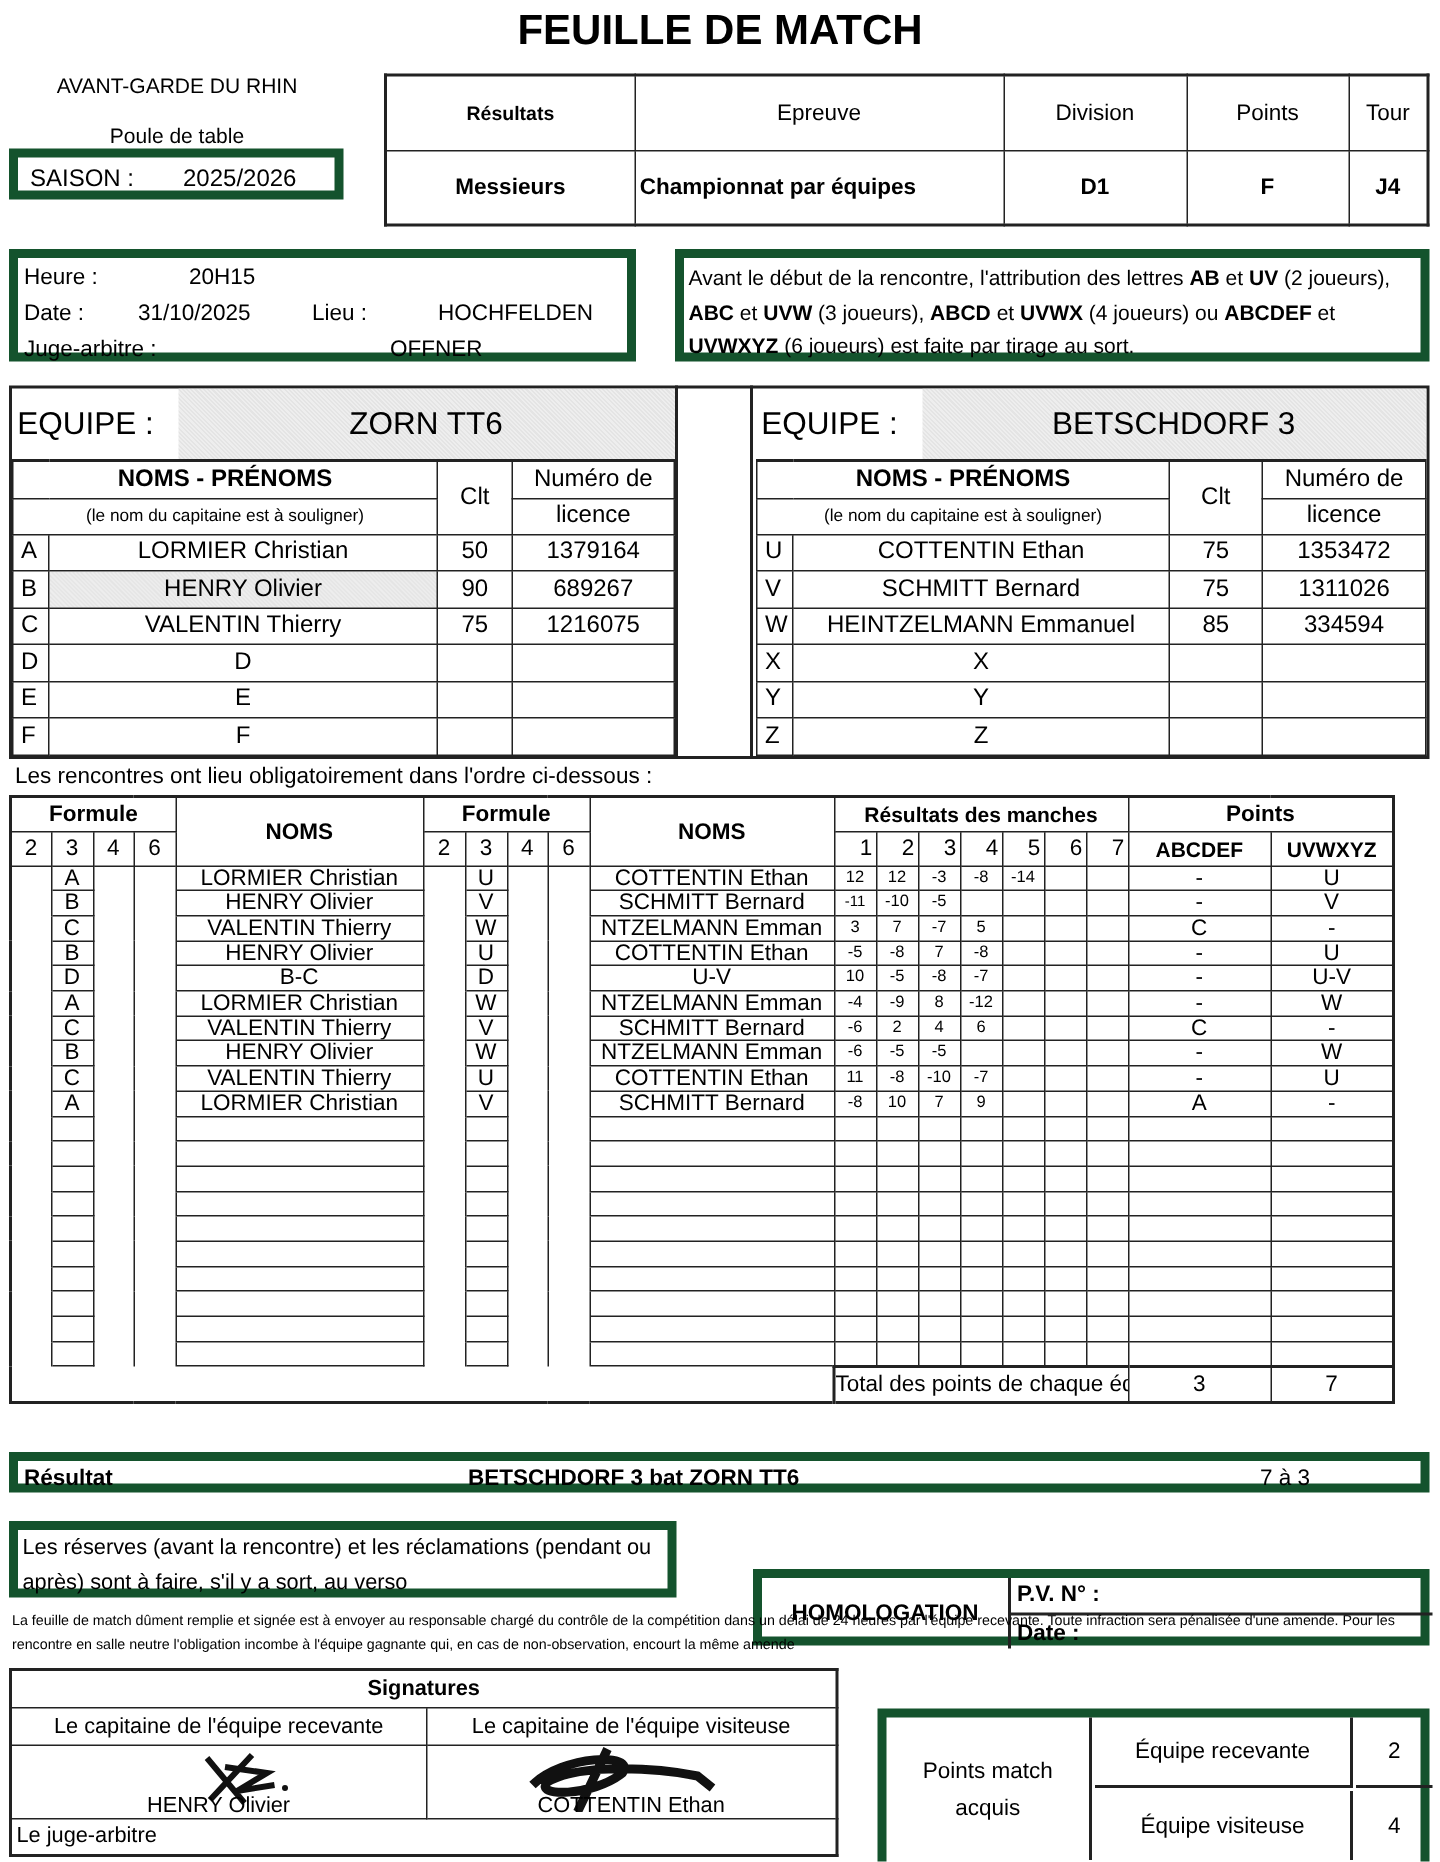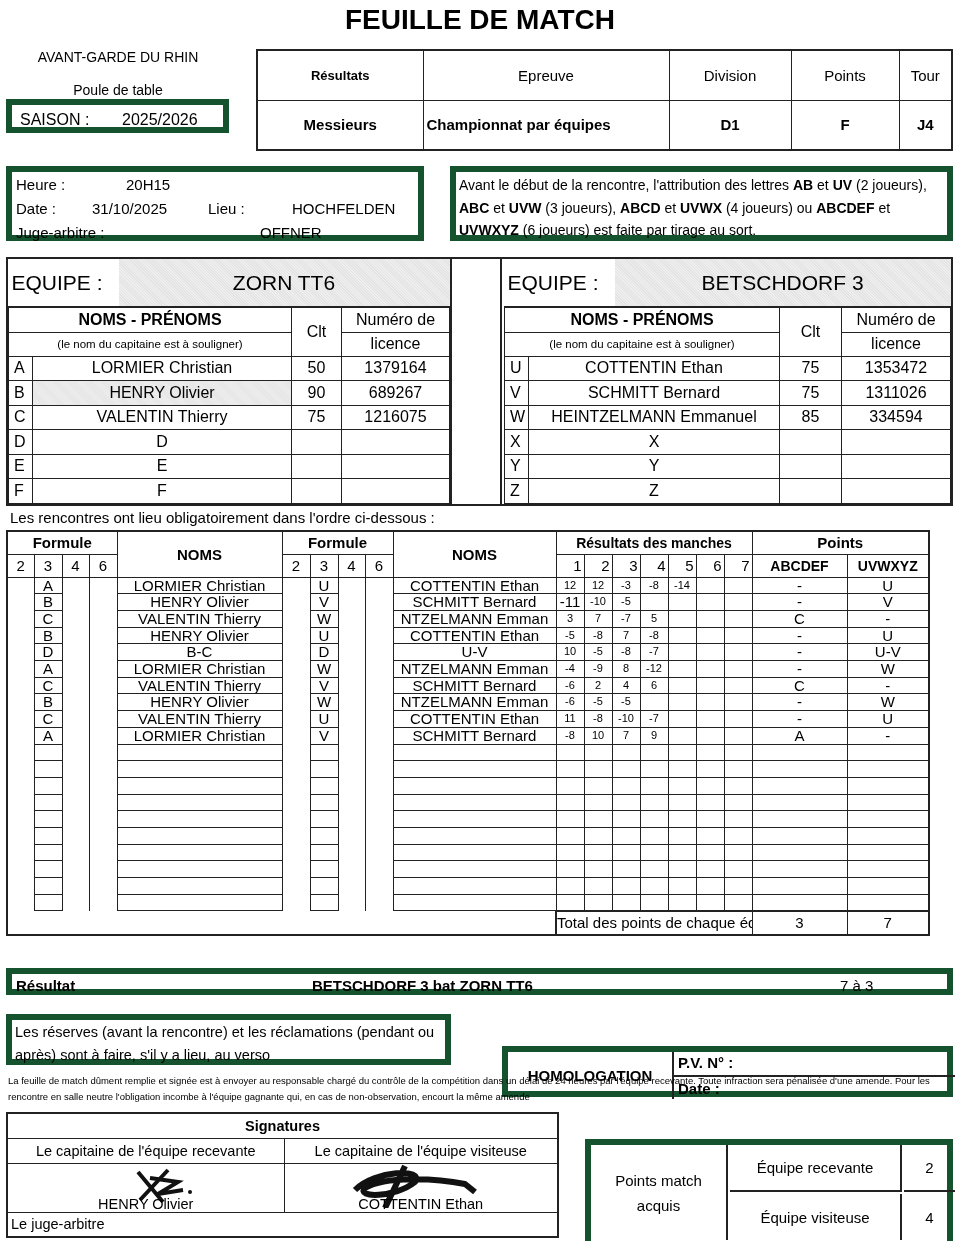--- a/index.html
+++ b/index.html
@@ -250,21 +250,21 @@
           <td style="border-top:none;border-bottom:none"></td>
           <td>B</td>
           <td style="border-top:none;border-bottom:none"></td>
           <td style="border-top:none;border-bottom:none"></td>
           <td>HENRY Olivier</td>
           <td style="border-top:none;border-bottom:none"></td>
           <td>V</td>
           <td style="border-top:none;border-bottom:none"></td>
           <td style="border-top:none;border-bottom:none"></td>
           <td style="text-overflow:clip">SCHMITT Bernard</td>
-          <td style="font-size:15px">-11</td>
+          <td style="font-size:10px">-11</td>
           <td style="font-size:11px">-10</td>
           <td style="font-size:11px">-5</td>
           <td style="font-size:11px"></td>
           <td style="font-size:11px"></td>
           <td style="font-size:11px"></td>
           <td style="font-size:11px"></td>
           <td>-</td>
           <td>V</td>
         </tr>
         <tr style="height:16.7px;line-height:15.7px;font-size:15px">
@@ -654,21 +654,21 @@
       </tbody>
     </table>
   </div>
 
 <div class="abs b" style="left:6px;top:968px;width:947px;height:27px;font-size:15px">
  <span class="abs bold" style="left:4px;top:3px">Résultat</span>
  <span class="abs bold" style="left:300px;top:3px">BETSCHDORF 3 bat ZORN TT6</span>
  <span class="abs" style="left:828px;top:3px">7 à 3</span>
 </div>
 
-<div class="abs b" style="left:6px;top:1014px;width:445px;height:51px;font-size:14.5px;line-height:23px;padding:1px 3px">Les réserves (avant la rencontre) et les réclamations (pendant ou après) sont à faire, s'il y a lieu, au verso</div>
+<div class="abs b" style="left:6px;top:1014px;width:445px;height:51px;font-size:14.5px;line-height:23px;padding:1px 3px">Les réserves (avant la rencontre) et les réclamations (pendant ou après) sont à faire, s'il y a sort, au verso</div>
 
 <div class="abs b" style="left:502px;top:1046px;width:451px;height:51px">
  <div class="abs c bold" style="left:0;top:0;width:166px;height:47px;border-right:2px solid #222;font-size:15px">HOMOLOGATION</div>
  <div class="abs bold" style="left:170px;top:2px;font-size:15px">P.V. N° :</div>
  <div class="abs" style="left:166px;top:23px;width:281px;border-top:2px solid #222"></div>
  <div class="abs bold" style="left:170px;top:28px;font-size:15px">Date :</div>
 </div>
 
 <div class="abs" style="left:8px;top:1073px;width:940px;font-size:9.5px;line-height:16px">La feuille de match dûment remplie et signée est à envoyer au responsable chargé du contrôle de la compétition dans un délai de 24 heures par l'équipe recevante. Toute infraction sera pénalisée d'une amende. Pour les rencontre en salle neutre l'obligation incombe à l'équipe gagnante qui, en cas de non-observation, encourt la même amende</div>
 

